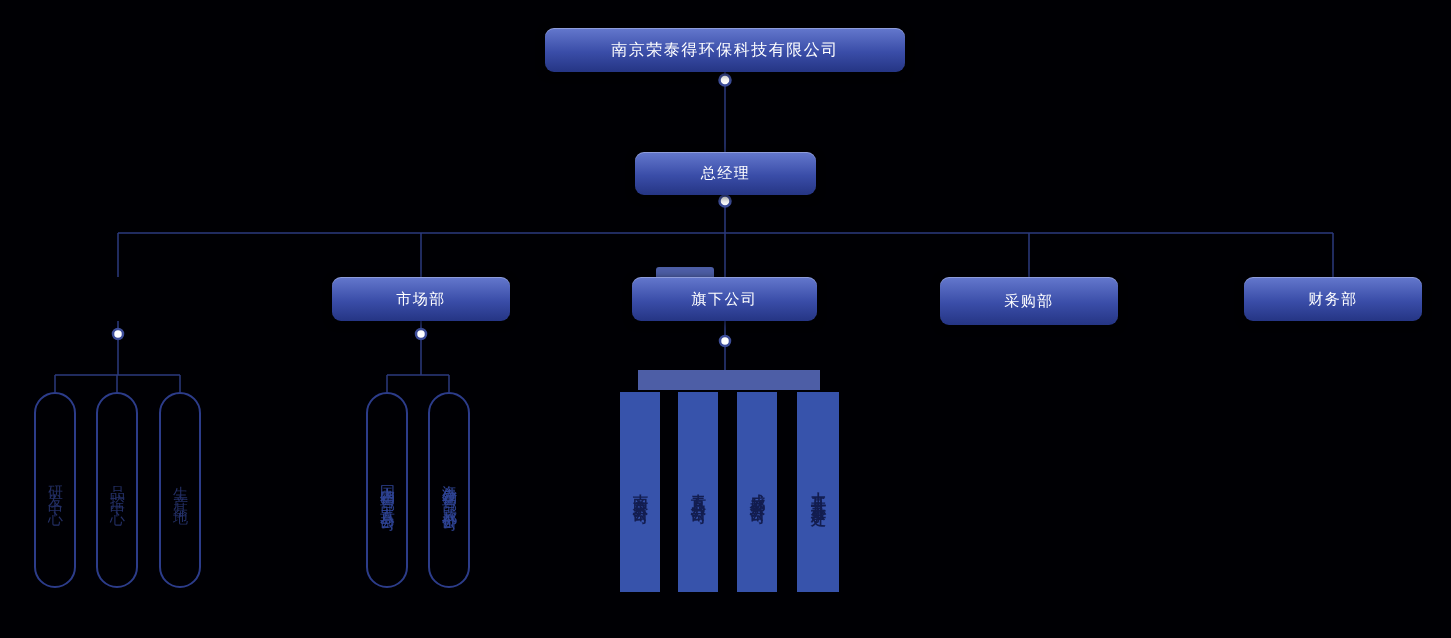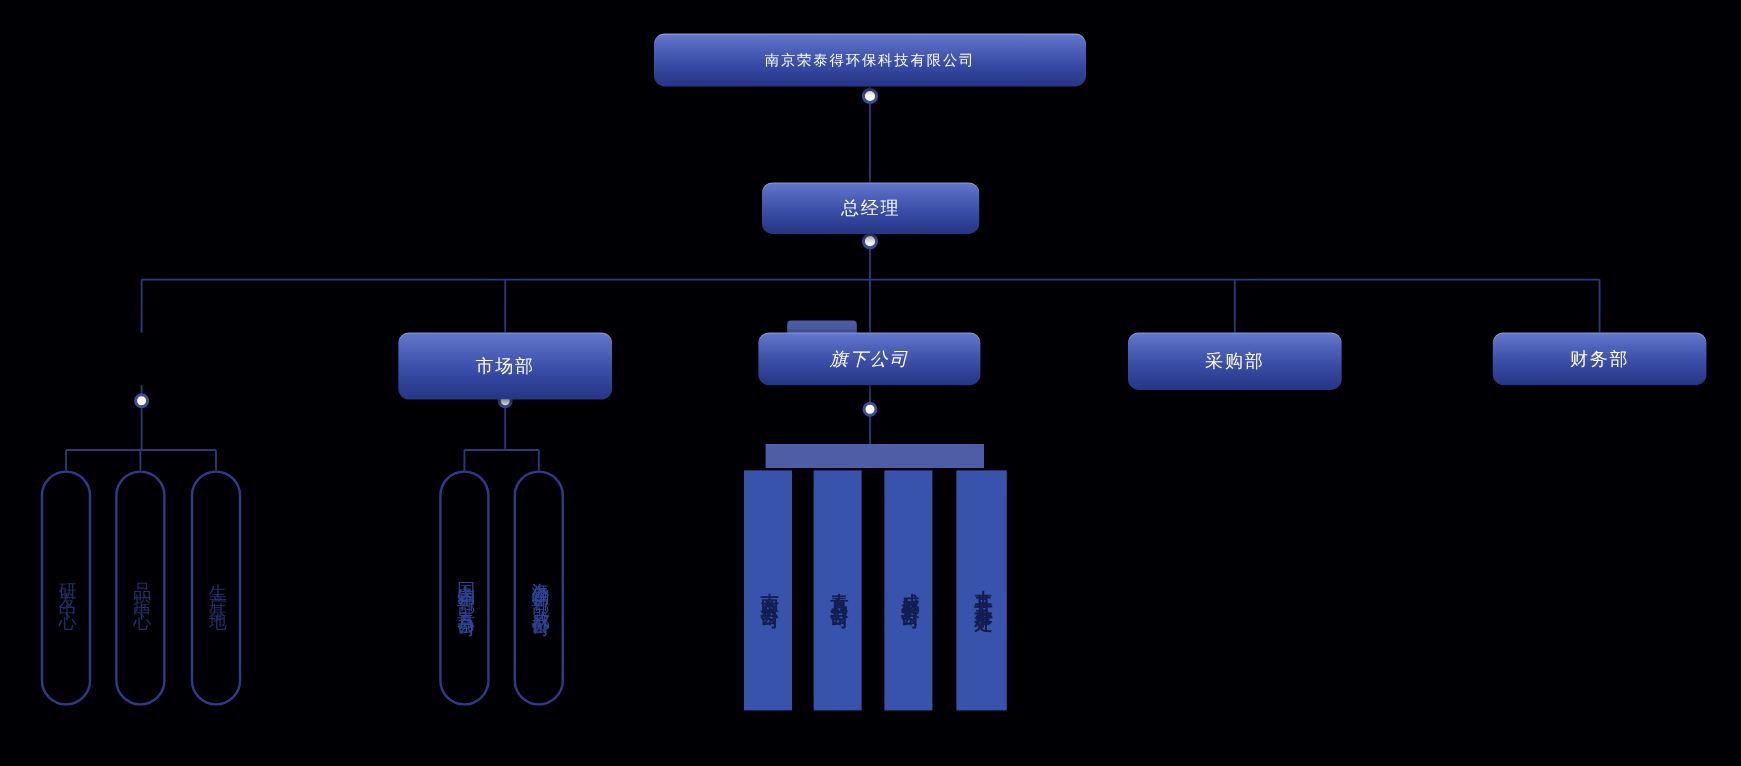--- a/index.html
+++ b/index.html
@@ -18,21 +18,21 @@
     display: flex;
     align-items: center;
     justify-content: center;
     color: #ffffff;
     font-size: 15px;
     letter-spacing: 1.5px;
     border-radius: 9px;
     background: linear-gradient(180deg, var(--box-top, #6478cd) 0%, var(--box-mid, #3a4da8) 55%, var(--box-bottom, #253584) 100%);
     box-shadow: 0 2px 8px rgba(0,0,0,.65), inset 0 1px 0 rgba(255,255,255,.28);
   }
-  .node.root { font-size: 12px; }
+  .node.root { font-size: 16px; }
   .capsule {
     position: absolute;
     border: 2px solid var(--capsule-border, #2c3c8a);
     border-radius: 21px;
     background: transparent;
     display: flex;
     align-items: center;
     justify-content: center;
   }
   .capsule span {
@@ -104,22 +104,22 @@
     <circle cx="725" cy="341" r="5" style="fill: var(--dot-fill,#fff); stroke: var(--dot-ring,#3d4d99); stroke-width: 2.5;"></circle>
   </svg>
 
   <div class="roofpeak"></div>
   <div class="architrave"></div>
 
   <div class="node root" style="left:545px; top:28px; width:360px; height:44px;">南京荣泰得环保科技有限公司</div>
 
   <div class="node" style="left:635px; top:152px; width:181px; height:43px;font-family:Liberation Serif, serif;">总经理</div>
 
-  <div class="node" style="left:332px;  top:277px; width:178px; height:56px;">市场部</div>
-  <div class="node" style="left:632px;  top:277px; width:185px; height:44px;font-style:italic;">旗下公司</div>
+  <div class="node" style="left:332px;  top:277px; width:178px; height:44px;">市场部</div>
+  <div class="node" style="left:632px;  top:277px; width:185px; height:44px;">旗下公司</div>
   <div class="node" style="left:940px;  top:277px; width:178px; height:48px;">采购部</div>
   <div class="node" style="left:1244px; top:277px; width:178px; height:44px;text-align:right;">财务部</div>
 
   <div class="capsule" style="left:34px;  top:392px; width:42px; height:196px;">
     <span>研发中心</span>
   </div>
   <div class="capsule" style="left:96px;  top:392px; width:42px; height:196px;">
     <span>品控中心</span>
   </div>
   <div class="capsule" style="left:159px; top:392px; width:42px; height:196px;">

